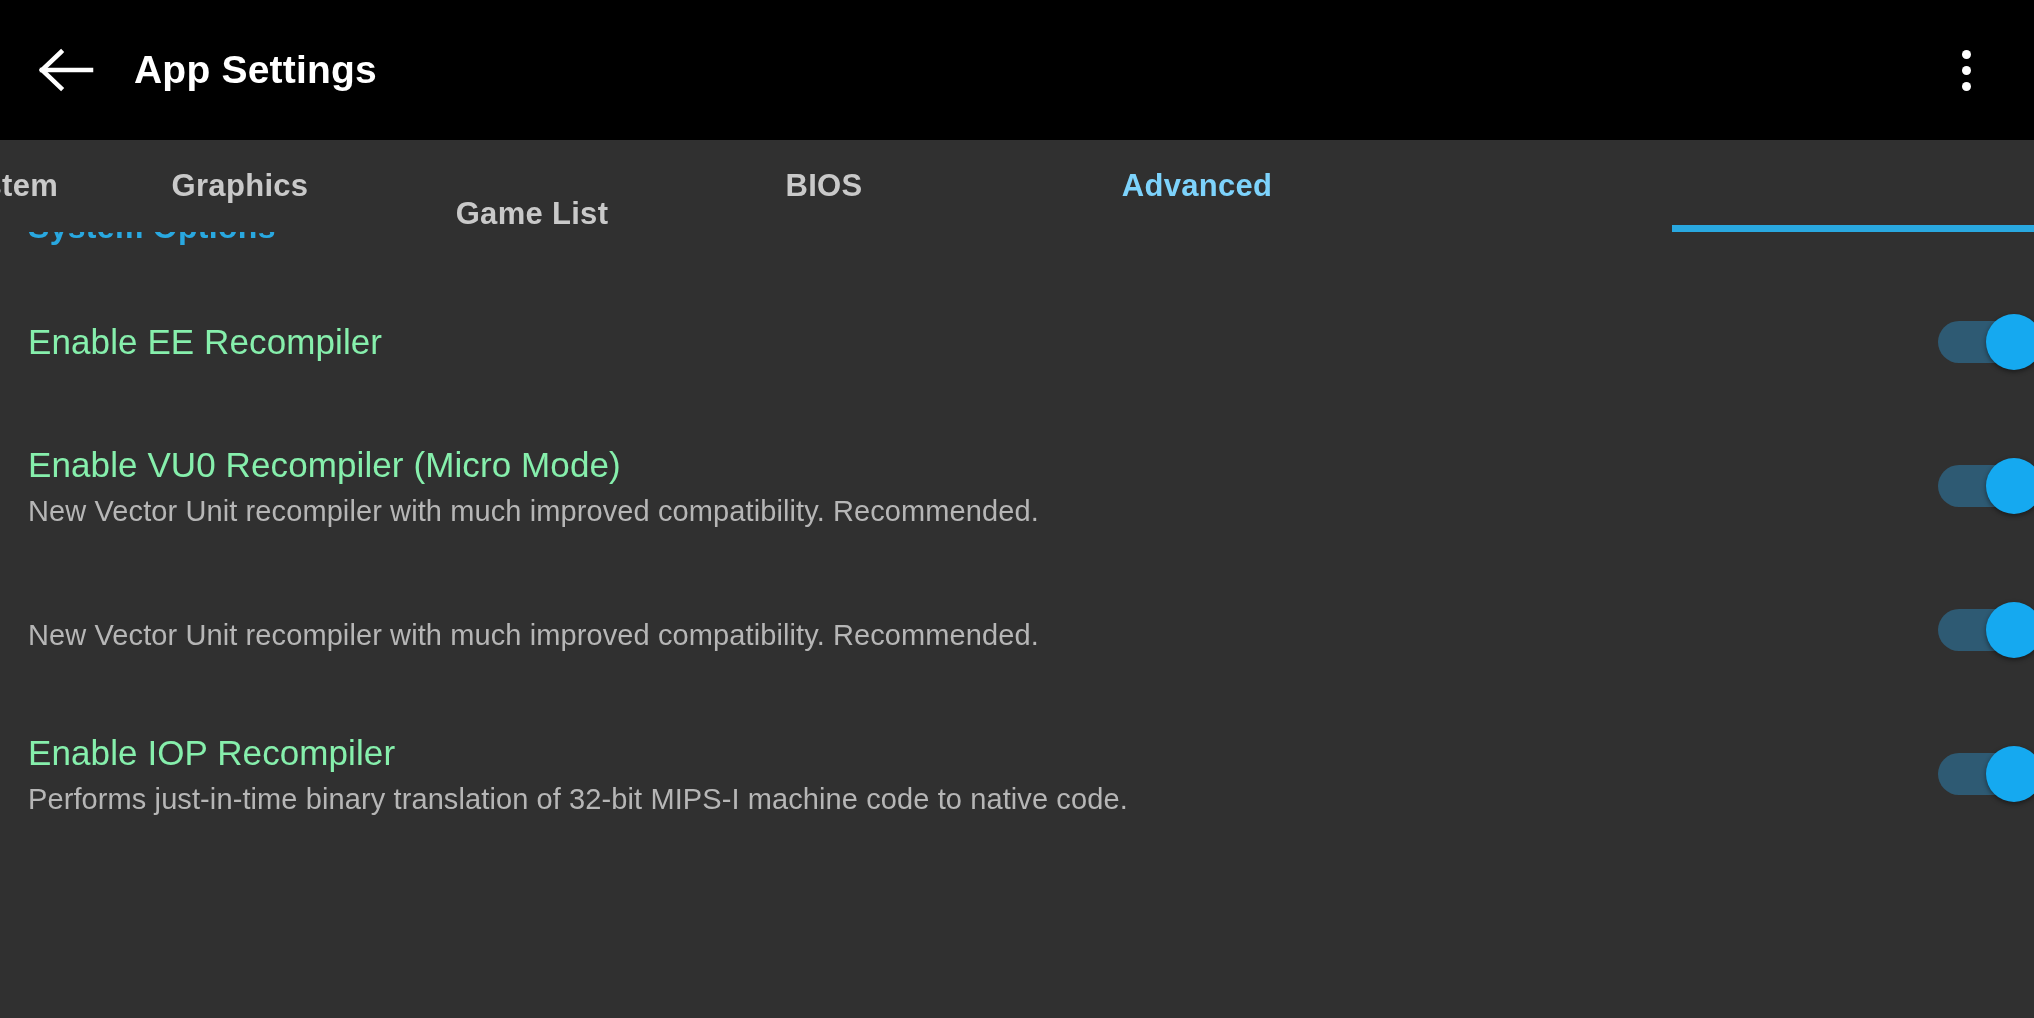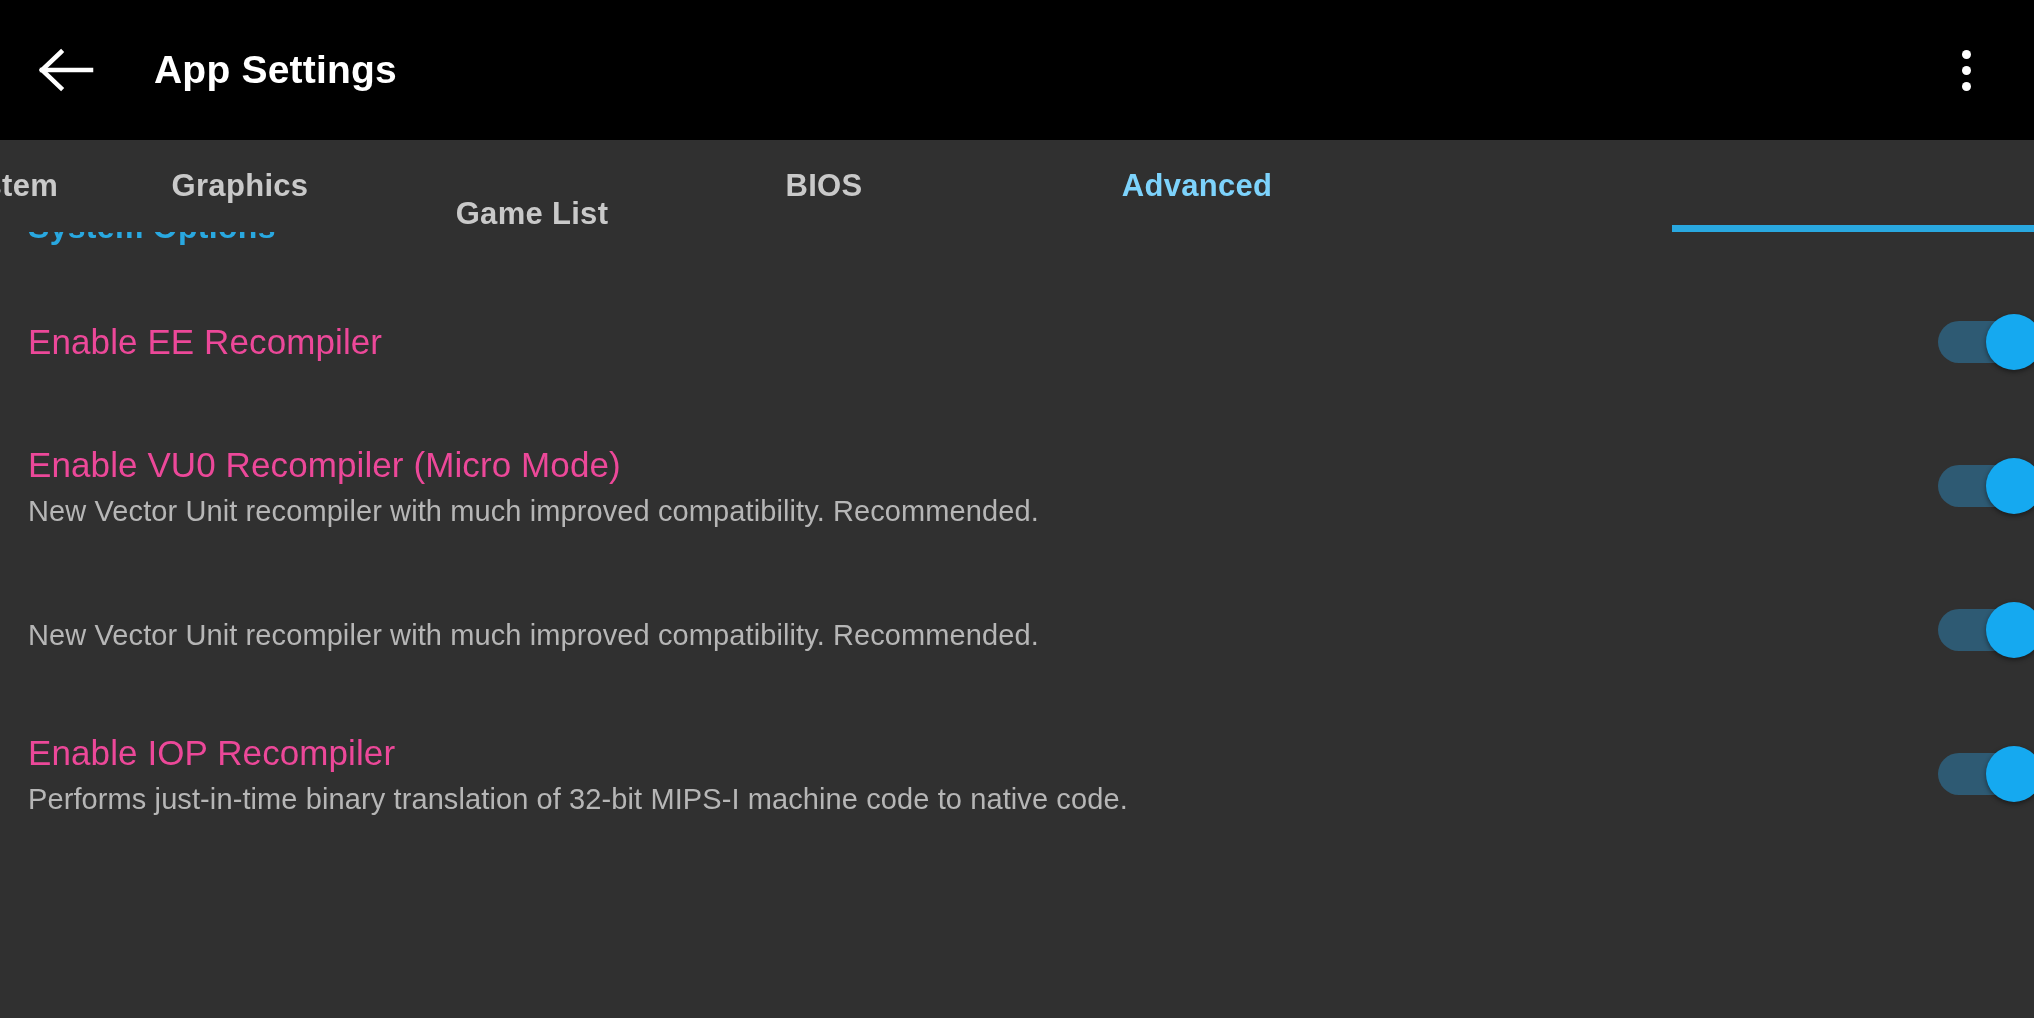--- a/index.html
+++ b/index.html
@@ -36,21 +36,21 @@
     height: 74px;
     display: flex;
     align-items: center;
     justify-content: center;
     cursor: pointer;
     flex: 0 0 auto;
   }
   .back-btn svg { display: block; }
 
   .appbar-title {
-    margin-left: 50px;
+    margin-left: 30px;
     color: #ffffff;
     font-size: 39px;
     font-weight: bold;
     letter-spacing: 0.2px;
     white-space: nowrap;
   }
 
   .appbar-spacer { flex: 1 1 auto; }
 
   .overflow-btn {
@@ -156,21 +156,21 @@
     cursor: pointer;
   }
 
   .row-text {
     flex: 1 1 auto;
     min-width: 0;
     padding-right: 160px;
   }
 
   .row-title {
-    color: #ec4899;
+    color: #86efac;
     font-size: 35px;
     line-height: 1.12;
     letter-spacing: 0.1px;
     white-space: nowrap;
   }
 
   .row-desc {
     margin-top: 11px;
     color: #b6b6b6;
     font-size: 29px;

